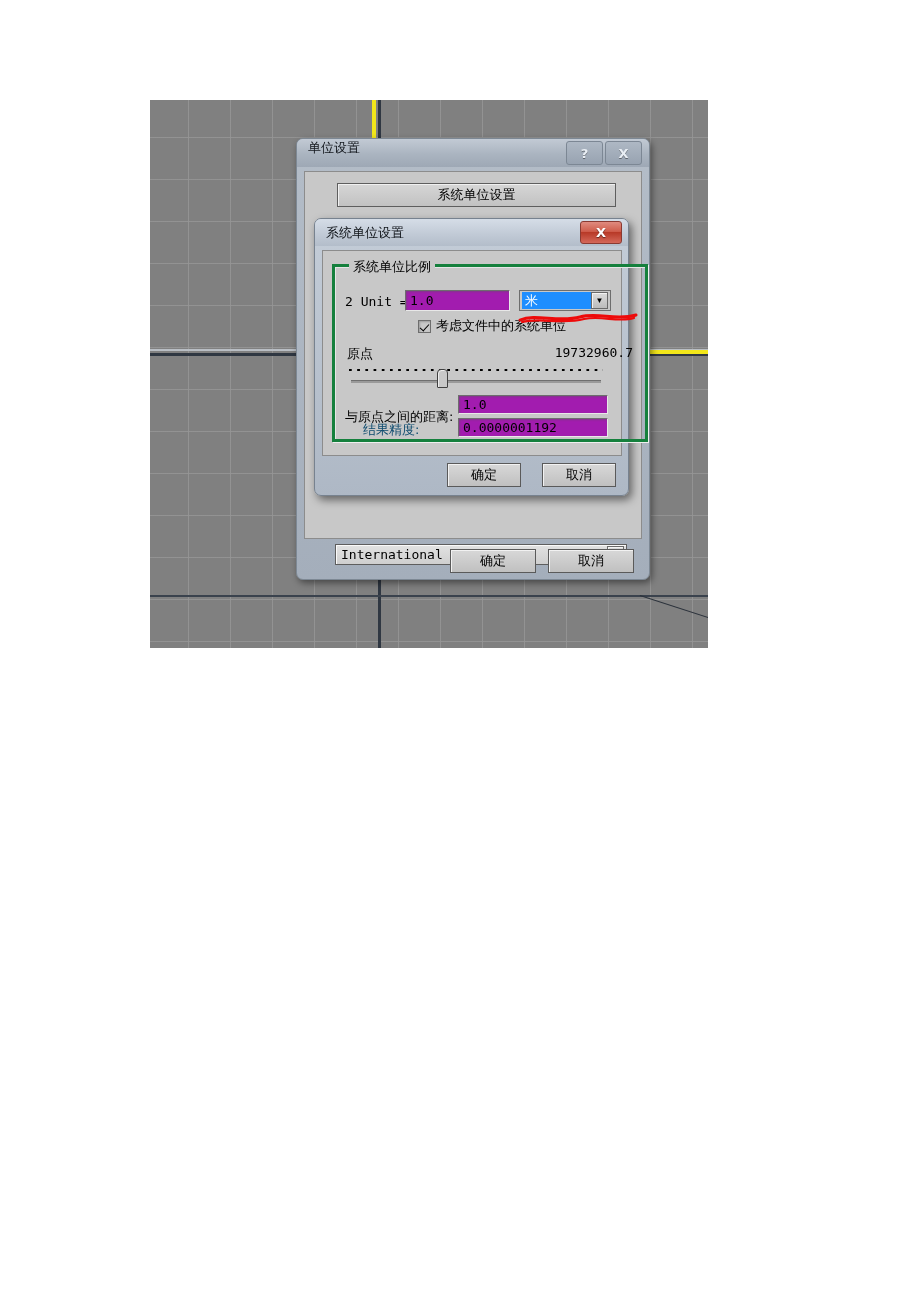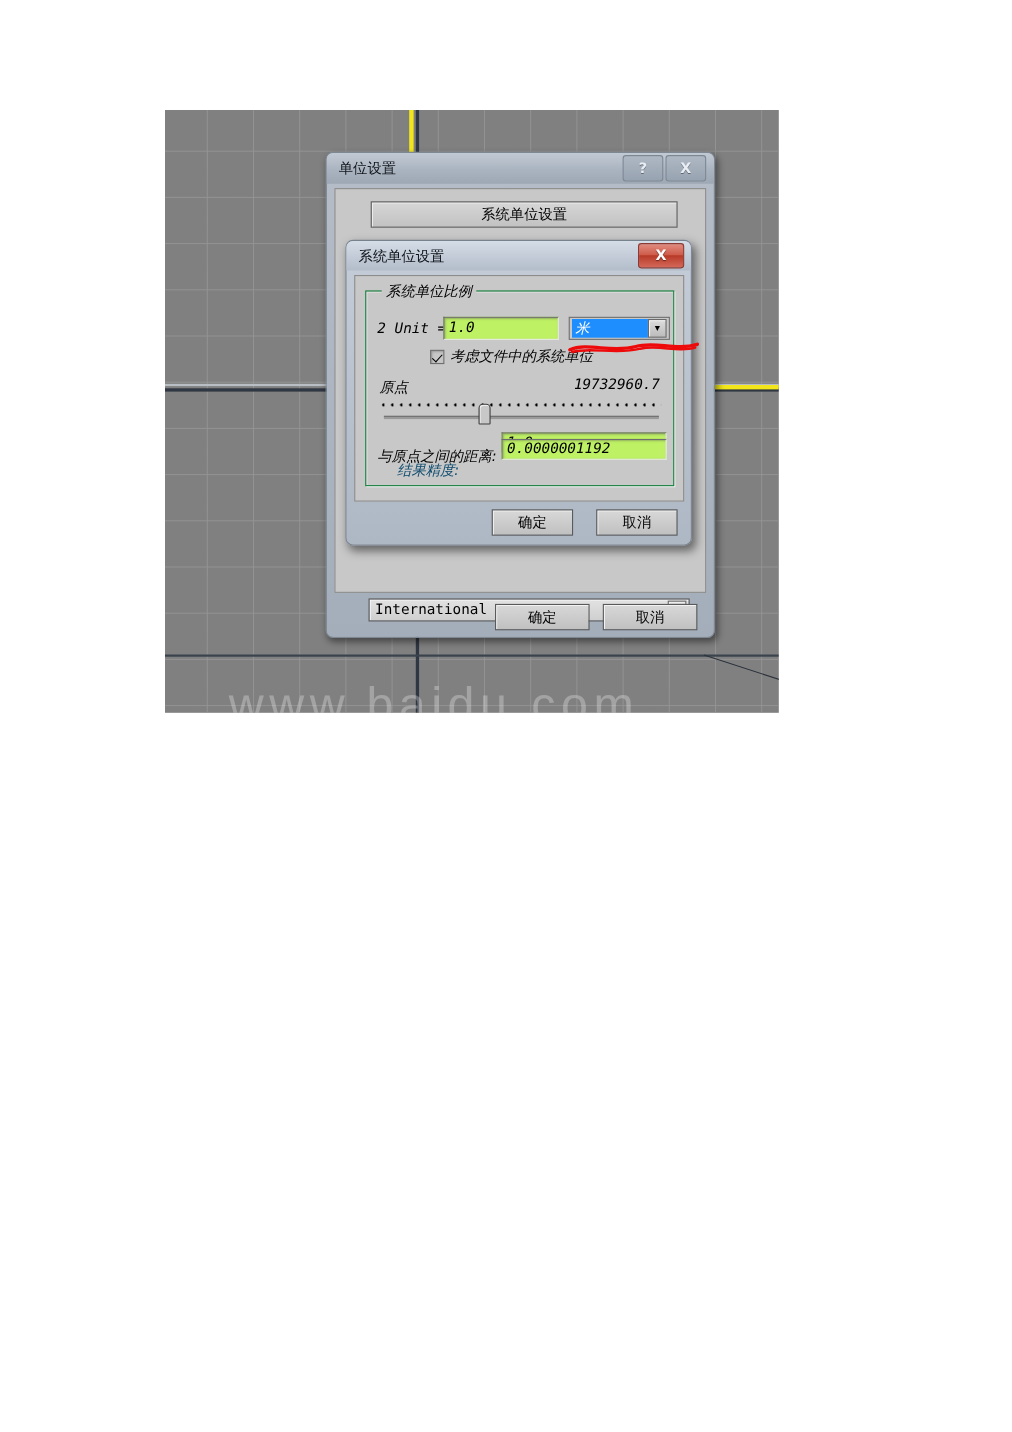--- a/index.html
+++ b/index.html
@@ -97,21 +97,20 @@
     box-shadow: 2px 3px 7px rgba(0,0,0,0.45);
     padding: 0;
     box-sizing: border-box;
   }
   #units-titlebar {
     position: relative;
     height: 28px;
     border-radius: 6px 6px 0 0;
     background: linear-gradient(to bottom, #c2cad4 0%, #aab4c0 55%, #9ea8b5 100%);
     display: flex;
-    align-items: center;
   }
   #units-title {
     margin-left: 11px;
     font-size: 13px;
     color: #12161c;
     font-family: "DejaVu Sans", sans-serif;
     font-weight: 500;
   }
   .title-btn {
     position: absolute;
@@ -265,26 +264,25 @@
     background: #c8c8c8;
     border: 1px solid #8c8c8c;
     box-sizing: border-box;
   }
 
   
   #scale-group {
     position: absolute;
     left: 9px;
     top: 13px;
-    width: 281px;
+    width: 316px;
     height: 178px;
-    border: 1px solid #15803d;
+    border: 3px solid #15803d;
     box-shadow: inset 1px 1px 0 #e6e6e6, 1px 1px 0 #efefef;
     box-sizing: border-box;
-    font-style: italic;
   }
   #scale-group-label {
     position: absolute;
     left: 14px;
     top: -9px;
     background: #c8c8c8;
     padding: 0 4px;
     font-size: 13px;
     font-family: "DejaVu Sans", sans-serif;
     color: #000;
@@ -292,21 +290,21 @@
   #unit-row-label {
     position: absolute;
     left: 10px;
     top: 27px;
     font-size: 13px;
     font-family: "DejaVu Sans Mono", monospace;
     color: #000;
   }
   .text-field {
     position: absolute;
-    background: #bef264;
+    background: #a21caf;
     border: 1px solid #6e6e6e;
     border-right-color: #e8e8e8;
     border-bottom-color: #e8e8e8;
     box-shadow: inset 1px 1px 2px rgba(90,90,90,0.45);
     display: flex;
     align-items: center;
     box-sizing: border-box;
     font-size: 13px;
     font-family: "DejaVu Sans Mono", monospace;
     color: #000;
@@ -332,21 +330,21 @@
     color: #ffffff;
     font-size: 13px;
     font-family: "DejaVu Sans", sans-serif;
     display: flex;
     align-items: center;
     padding-left: 3px;
     box-sizing: border-box;
   }
   #checkbox-row {
     position: absolute;
-    left: 58px;
+    left: 83px;
     top: 50px;
     display: flex;
     align-items: center;
     gap: 5px;
   }
   .checkbox {
     width: 13px;
     height: 13px;
     background: #c8c8c8;
     border: 1px solid #6e6e6e;
@@ -440,38 +438,37 @@
   }
   #precision-label {
     position: absolute;
     left: 28px;
     top: 154px;
     font-size: 13px;
     font-family: "DejaVu Sans", sans-serif;
     color: #0c4a6e;
   }
   #precision-field {
-    left: 123px; top: 134px; width: 150px; height: 19px; text-align: right;
+    left: 123px; top: 151px; width: 150px; height: 19px; text-align: right;
   }
   #sys-ok     { left: 132px; top: 244px; width: 74px; }
   #sys-cancel { left: 227px; top: 244px; width: 74px; }
 </style>
 </head>
 <body>
 
 <div id="viewport">
   <div id="grid-layer"></div>
   <div class="axis-line" id="axis-h-light"></div>
   <div class="axis-line" id="axis-h-main"></div>
   <div class="axis-line" id="axis-v-main"></div>
   <div class="axis-line" id="axis-h-lower"></div>
   <div id="axis-yellow-top"></div>
   <div id="axis-yellow-right"></div>
   <div id="diag-line"></div>
-  <div id="watermark">www.baidu.com</div>
 </div>
 
 <div id="units-dialog">
 
   <div id="units-titlebar">
     <span id="units-title">单位设置</span>
     <div class="title-btn" id="units-help-btn">?</div>
     <div class="title-btn" id="units-close-btn">X</div>
   </div>
 

